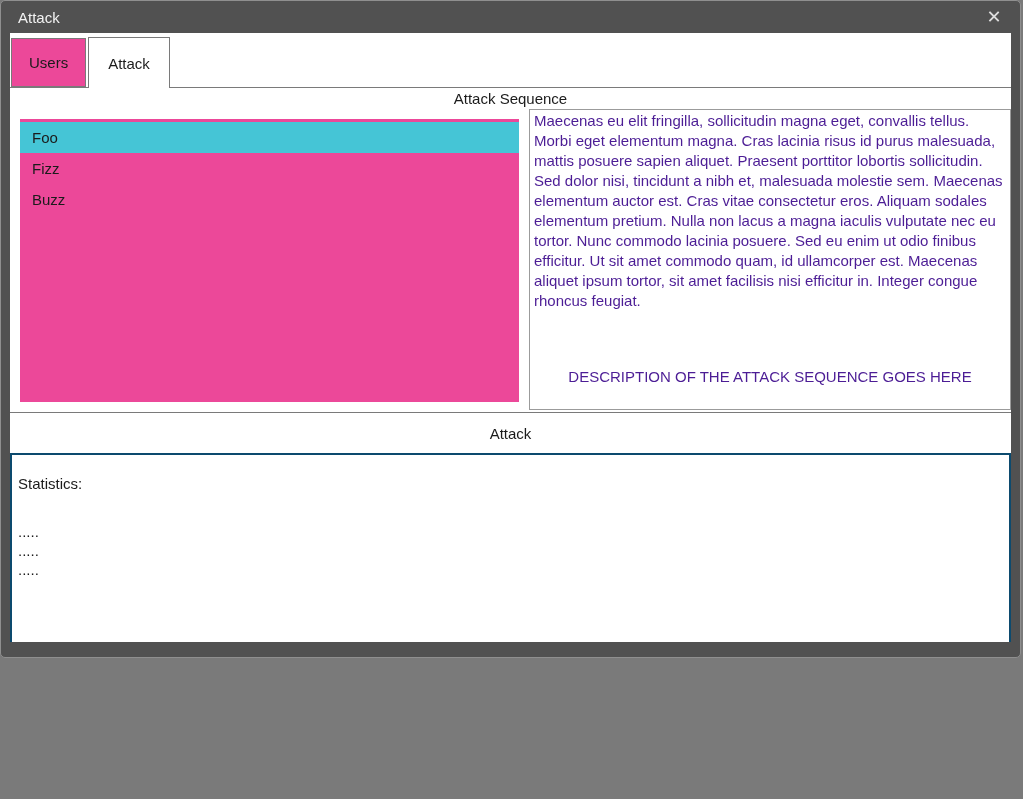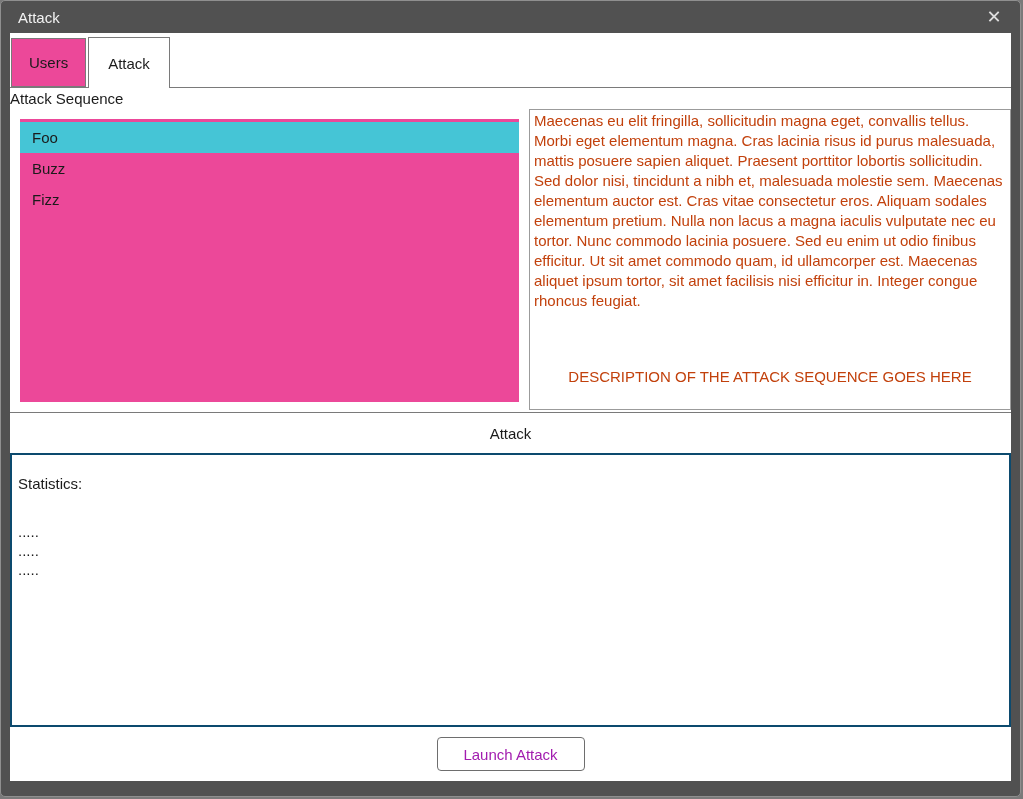--- a/index.html
+++ b/index.html
@@ -3,21 +3,21 @@
 <meta charset="utf-8">
 <style>
   html,body{margin:0;padding:0;}
   body{
     width:1023px;height:799px;
     font-family:"Liberation Sans",sans-serif;
     background:#7a7a7a;
     overflow:hidden;
   }
   .window{
-    position:absolute;left:0;top:0;width:1021px;height:797px;
+    position:absolute;left:0;top:0;width:1021px;height:658px;
     background:#515151;
     border:1px solid #8f8f8f;
     border-radius:5px;
     box-sizing:border-box;
     padding-left:48px;
   }
   .titlebar{
     position:absolute;left:0;top:0;right:0;height:32px;
     display:flex;align-items:center;
   }
@@ -60,21 +60,21 @@
     padding:0 19px;
   }
   
   .group-seq{
     height:325px;
     border-bottom:1px solid #7a7a7a;
     box-sizing:border-box;
     display:flex;flex-direction:column;
   }
   .group-label{
-    height:21px;line-height:21px;text-align:left;
+    height:21px;line-height:21px;text-align:center;
     font-size:15px;color:#1b1b1b;flex:0 0 auto;
   }
   .seq-body{
     flex:1;display:flex;min-height:0;
   }
   .listbox{
     width:499px;flex:0 0 auto;
     list-style:none;margin:10px;padding:3px 0 0 0;
     background:#ec4899;
     text-align:center;
@@ -83,21 +83,21 @@
     height:31px;display:flex;align-items:center;
     padding-left:12px;font-size:15px;color:#1b1b1b;
     cursor:default;
   }
   .listbox li.selected{background:#45c5d6;}
   .description{
     flex:1;
     border:1px solid #9b9b9b;
     margin-bottom:2px;
     padding:1px 4px;
-    font-size:15px;line-height:20px;color:#c2410c;
+    font-size:15px;line-height:20px;color:#4c1d95;
     overflow:hidden;
   }
   .description .placeholder-line{margin-top:56px;text-align:center;}
   
   .group-attack{display:flex;flex-direction:column;height:369px;}
   .attack-label{
     height:40px;display:flex;align-items:center;justify-content:center;
     font-size:15px;color:#1b1b1b;
   }
   .stats-box{
@@ -136,22 +136,22 @@
     <div class="tabstrip">
       <div class="tab">Users</div>
       <div class="tab active">Attack</div>
     </div>
 
     <div class="group-seq">
       <div class="group-label">Attack Sequence</div>
       <div class="seq-body">
         <ul class="listbox">
           <li class="selected">Foo</li>
+          <li>Fizz</li>
           <li>Buzz</li>
-          <li>Fizz</li>
         </ul>
         <div class="description">
           <div>Maecenas eu elit fringilla, sollicitudin magna eget, convallis tellus. Morbi eget elementum magna. Cras lacinia risus id purus malesuada, mattis posuere sapien aliquet. Praesent porttitor lobortis sollicitudin. Sed dolor nisi, tincidunt a nibh et, malesuada molestie sem. Maecenas elementum auctor est. Cras vitae consectetur eros. Aliquam sodales elementum pretium. Nulla non lacus a magna iaculis vulputate nec eu tortor. Nunc commodo lacinia posuere. Sed eu enim ut odio finibus efficitur. Ut sit amet commodo quam, id ullamcorper est. Maecenas aliquet ipsum tortor, sit amet facilisis nisi efficitur in. Integer congue rhoncus feugiat.</div>
           <div class="placeholder-line">DESCRIPTION OF THE ATTACK SEQUENCE GOES HERE</div>
         </div>
       </div>
     </div>
 
     <div class="group-attack">
       <div class="attack-label">Attack</div>

